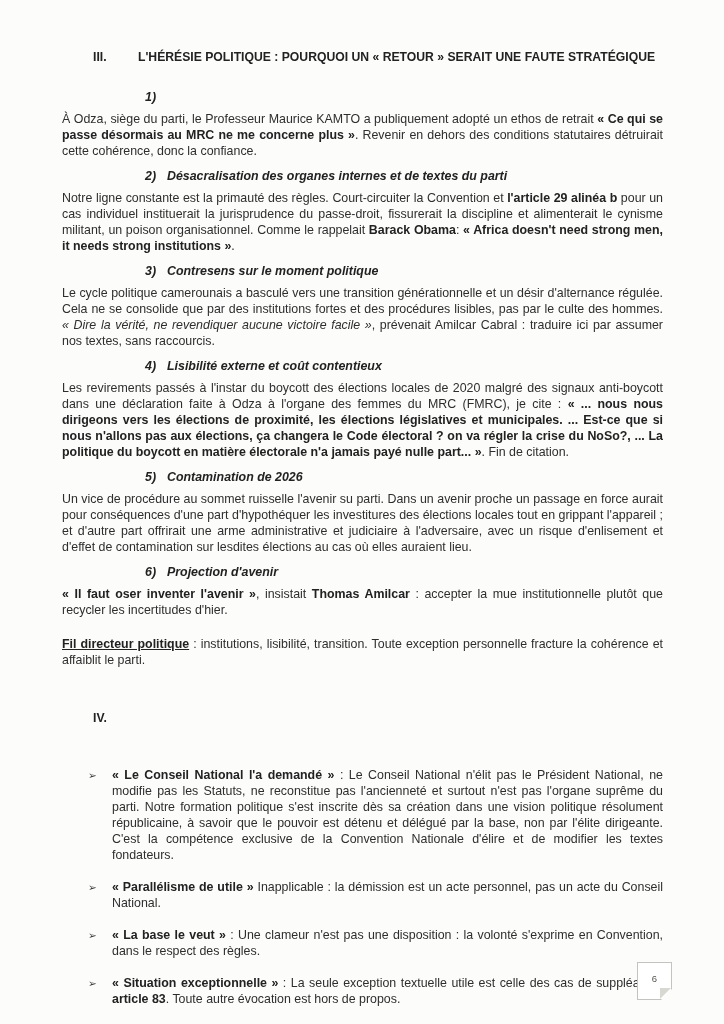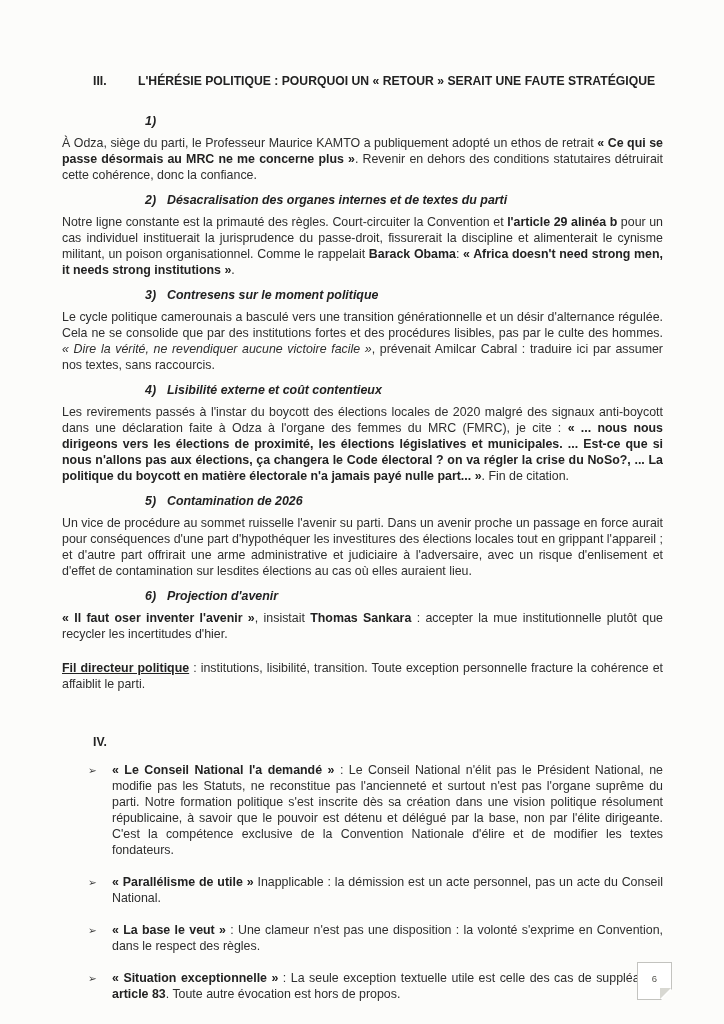--- a/index.html
+++ b/index.html
@@ -6,35 +6,35 @@
   body {
     width: 724px; height: 1024px;
     background: #fbfbf9;
     font-family: "Liberation Sans", "DejaVu Sans", sans-serif;
     color: #2e2e2e;
     position: relative;
     overflow: hidden;
   }
   .sheet { position: absolute; inset: 0; background: #fcfcfa; }
   .content {
-    padding: 73px 61px 0 62px;
+    padding: 49px 61px 0 62px;
     font-size: 12.4px;
     line-height: 16px;
   }
   .h-sec {
     display: flex;
     margin-left: 31px;
     font-weight: bold;
     font-size: 12.2px;
     white-space: nowrap;
     color: #222;
   }
   .h-sec .num { flex: 0 0 45px; }
   .h-sec.first { margin-bottom: 24px; }
-  .h-sec.second { margin-top: 42px; margin-bottom: 12px; }
+  .h-sec.second { margin-top: 42px; margin-bottom: 12px; flex-direction: column; }
   .h-sub {
     display: flex;
     margin-left: 83px;
     margin-top: 9px;
     margin-bottom: 6px;
     font-weight: bold;
     font-style: italic;
     white-space: nowrap;
     color: #222;
   }
@@ -117,21 +117,21 @@
     <div class="h-sub">
       <span class="num">5)</span>
       <span>Contamination de 2026</span>
     </div>
     <p class="para"><span>Un vice de procédure au sommet ruisselle l'avenir su parti. Dans un avenir proche un passage en force aurait pour conséquences d'une part d'hypothéquer les investitures des élections locales tout en grippant l'appareil ; et d'autre part offrirait une arme administrative et judiciaire à l'adversaire, avec un risque d'enlisement et d'effet de contamination sur lesdites élections au cas où elles auraient lieu.</span></p>
 
     <div class="h-sub">
       <span class="num">6)</span>
       <span>Projection d'avenir</span>
     </div>
-    <p class="para"><span class="b">« Il faut oser inventer l'avenir »</span><span>, insistait </span><span class="b">Thomas Sankara</span><span> : accepter la mue institutionnelle plutôt que recycler les incertitudes d'hier.</span></p>
+    <p class="para"><span class="b">« Il faut oser inventer l'avenir »</span><span>, insistait </span><span class="b">Thomas Amilcar</span><span> : accepter la mue institutionnelle plutôt que recycler les incertitudes d'hier.</span></p>
 
     <p class="para fil"><span class="bu">Fil directeur politique</span><span> : institutions, lisibilité, transition. Toute exception personnelle fracture la cohérence et affaiblit le parti.</span></p>
 
     <div class="h-sec second">
       <span class="num">IV.</span>
     </div>
 
     <div class="bullets">
 
       <div class="bullet">

